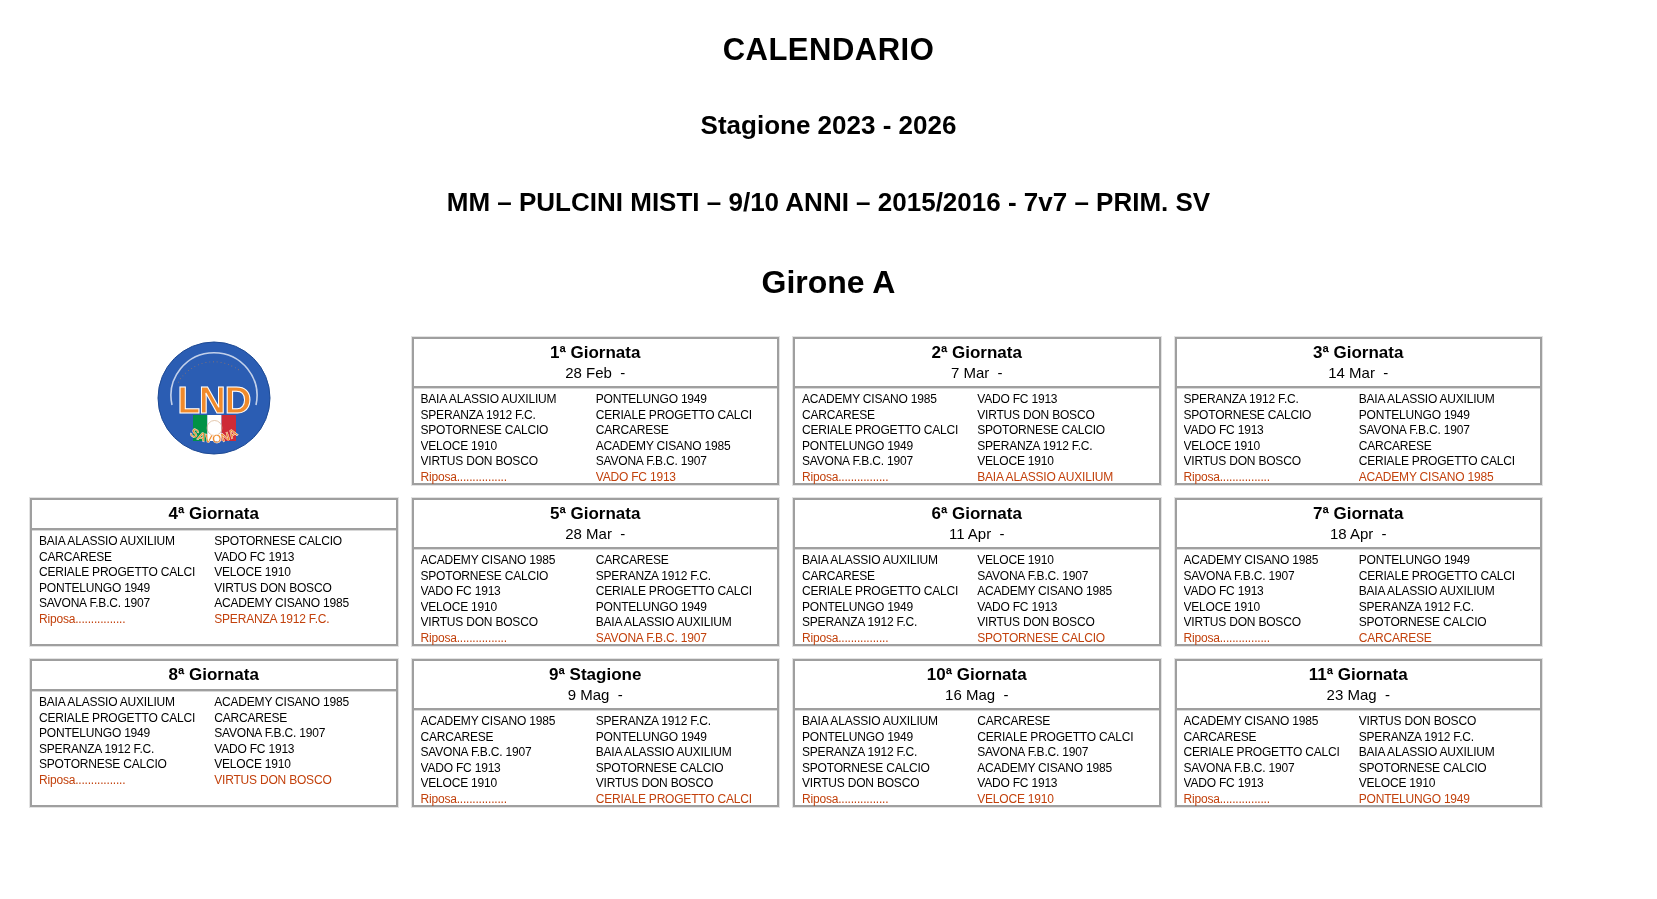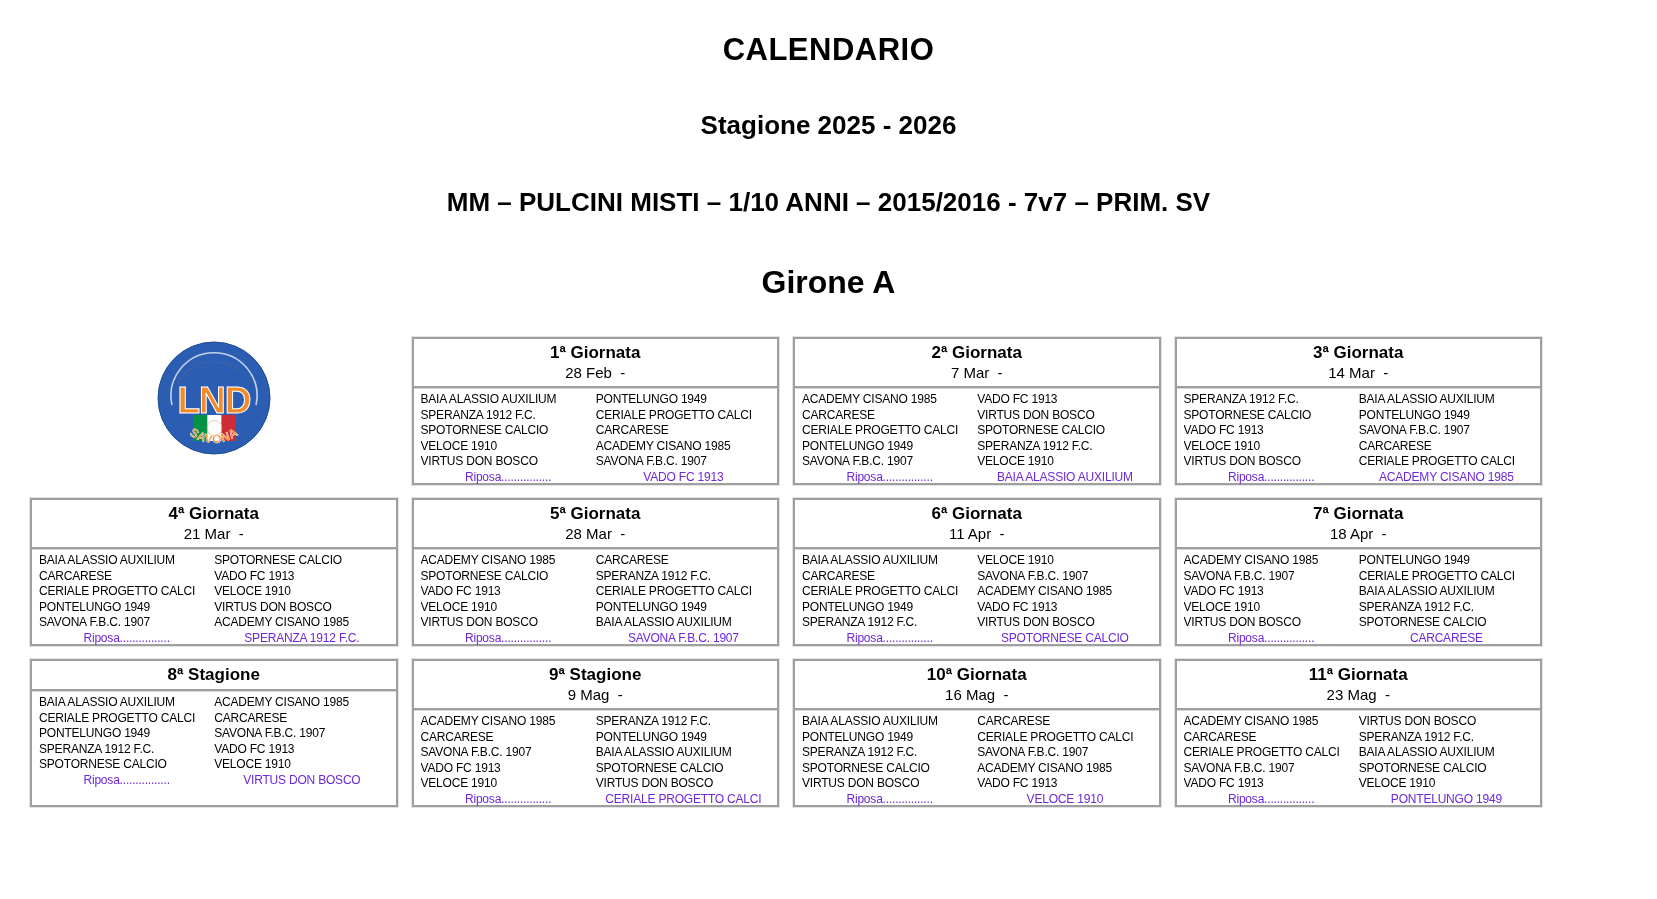--- a/index.html
+++ b/index.html
@@ -54,31 +54,31 @@
   }
   .match-row{
     display:grid;
     grid-template-columns:1fr 1fr;
     font-size:12px;
     line-height:15.6px;
     letter-spacing:-0.2px;
     white-space:nowrap;
   }
   .match-row .team{overflow:hidden;}
-  .riposa-row{color:#6d28d9;text-align:center;}
+  .riposa-row{color:#c2410c;}
   .lnd-logo{width:116px;height:118px;}
 </style>
 </head>
 <body>
 
 <div class="page">
   <div class="titles">
     <h1 class="main-title">CALENDARIO</h1>
-    <div class="sub-title">Stagione 2025 - 2026</div>
-    <div class="sub-title">MM – PULCINI MISTI – 1/10 ANNI – 2015/2016 - 7v7 – PRIM. SV</div>
+    <div class="sub-title">Stagione 2023 - 2026</div>
+    <div class="sub-title">MM – PULCINI MISTI – 9/10 ANNI – 2015/2016 - 7v7 – PRIM. SV</div>
     <div class="group-title">Girone A</div>
   </div>
 
   <div class="grid">
     <div class="logo-cell">
       <svg class="lnd-logo" viewBox="0 0 116 118" xmlns="http://www.w3.org/2000/svg">
         <defs>
           <path id="savona-arc" d="M 26 88 A 40 40 0 0 0 90 88"></path>
           <path id="top-arc" d="M 20 52 A 40 40 0 0 1 96 52"></path>
         </defs>
@@ -210,21 +210,20 @@
   <div class="match-row riposa-row">
     <div class="team home">Riposa................</div>
     <div class="team away">ACADEMY CISANO 1985</div>
   </div>
 </div>
   </div>
 
   <div class="round-box">
     <div class="round-header">
       <div class="round-title">4ª Giornata</div>
-      <div class="round-date">21 Mar&nbsp; -</div>
     </div>
     <div class="round-matches">
   <div class="match-row">
     <div class="team home">BAIA ALASSIO AUXILIUM</div>
     <div class="team away">SPOTORNESE CALCIO</div>
   </div>
 
   <div class="match-row">
     <div class="team home">CARCARESE</div>
     <div class="team away">VADO FC 1913</div>
@@ -361,21 +360,21 @@
 
   <div class="match-row riposa-row">
     <div class="team home">Riposa................</div>
     <div class="team away">CARCARESE</div>
   </div>
 </div>
   </div>
 
   <div class="round-box">
     <div class="round-header">
-      <div class="round-title">8ª Stagione</div>
+      <div class="round-title">8ª Giornata</div>
     </div>
     <div class="round-matches">
   <div class="match-row">
     <div class="team home">BAIA ALASSIO AUXILIUM</div>
     <div class="team away">ACADEMY CISANO 1985</div>
   </div>
 
   <div class="match-row">
     <div class="team home">CERIALE PROGETTO CALCI</div>
     <div class="team away">CARCARESE</div>

